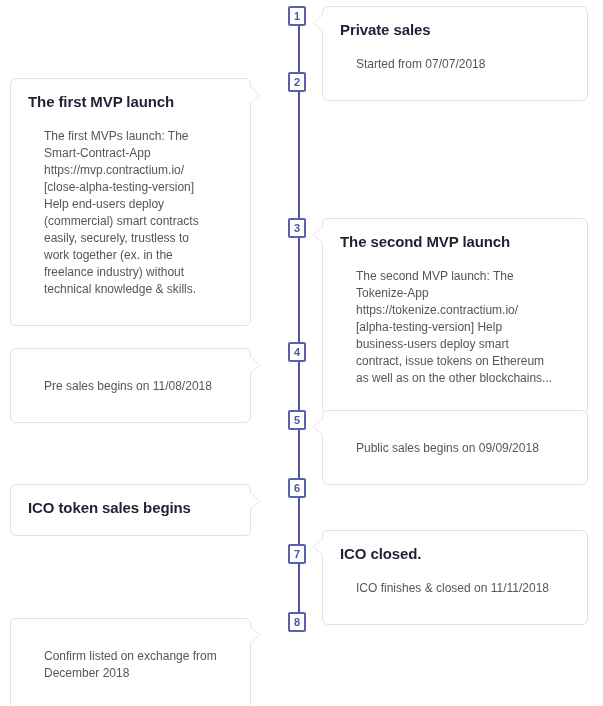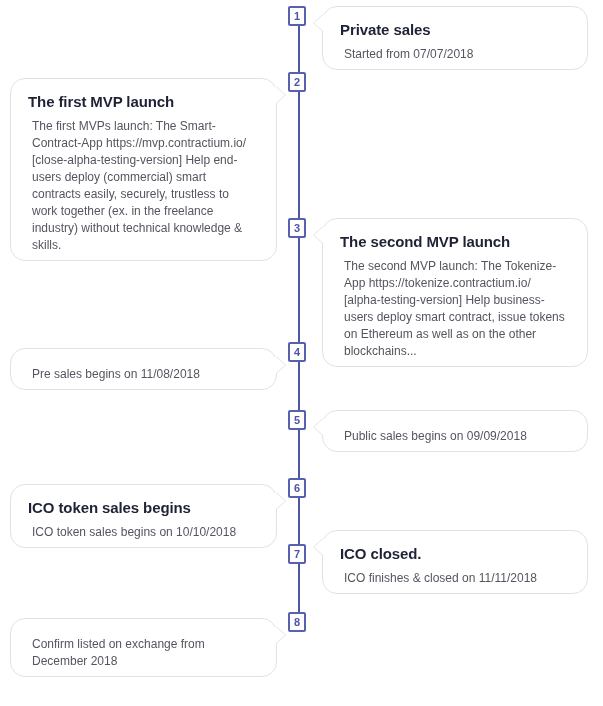--- a/index.html
+++ b/index.html
@@ -50,31 +50,31 @@
     z-index: 4;
     cursor: pointer;
   }
 
   
   .timeline-card {
     position: absolute;
     box-sizing: border-box;
     background: #ffffff;
     border: 1px solid #e2e2e4;
-    border-radius: 15px;
-    padding: 13px 17px 2px 17px;
+    border-radius: 6px;
+    padding: 13px 17px 11px 17px;
     z-index: 2;
   }
   .timeline-card.side-right {
     left: 322px;
     width: 266px;
   }
   .timeline-card.side-left {
     left: 10px;
-    width: 267px;
+    width: 241px;
   }
 
   
   .notch-outer, .notch-inner {
     position: absolute;
     width: 0;
     height: 0;
     border-top: 9px solid transparent;
     border-bottom: 9px solid transparent;
   }
@@ -102,21 +102,21 @@
   .card-title {
     margin: 0 0 6px 0;
     font-family: "Liberation Sans", sans-serif;
     font-size: 15px;
     font-weight: 700;
     line-height: 20px;
     color: #1f2235;
     letter-spacing: -0.1px;
   }
   .card-body {
-    margin: 4px;
+    margin: 16px;
     font-family: "Liberation Sans", sans-serif;
     font-size: 12px;
     font-weight: 400;
     line-height: 17px;
     color: #53565e;
   }
 </style>
 </head>
 <body>
 
@@ -156,21 +156,20 @@
       <div class="timeline-card side-right" style="top: 410px;">
         <span class="notch-outer"></span>
         <span class="notch-inner"></span>
         <p class="card-body">Public sales begins on 09/09/2018</p>
       </div>
       <div class="timeline-badge" style="top: 478px;">6</div>
       <div class="timeline-card side-left" style="top: 484px;">
         <span class="notch-outer"></span>
         <span class="notch-inner"></span>
         <h3 class="card-title">ICO token sales begins</h3>
-        <p class="card-body">ICO token sales begins on 10/10/2018</p>
       </div>
       <div class="timeline-badge" style="top: 544px;">7</div>
       <div class="timeline-card side-right" style="top: 530px;">
         <span class="notch-outer"></span>
         <span class="notch-inner"></span>
         <h3 class="card-title">ICO closed.</h3>
         <p class="card-body">ICO finishes &amp; closed on 11/11/2018</p>
       </div>
       <div class="timeline-badge" style="top: 612px;">8</div>
       <div class="timeline-card side-left" style="top: 618px;">

